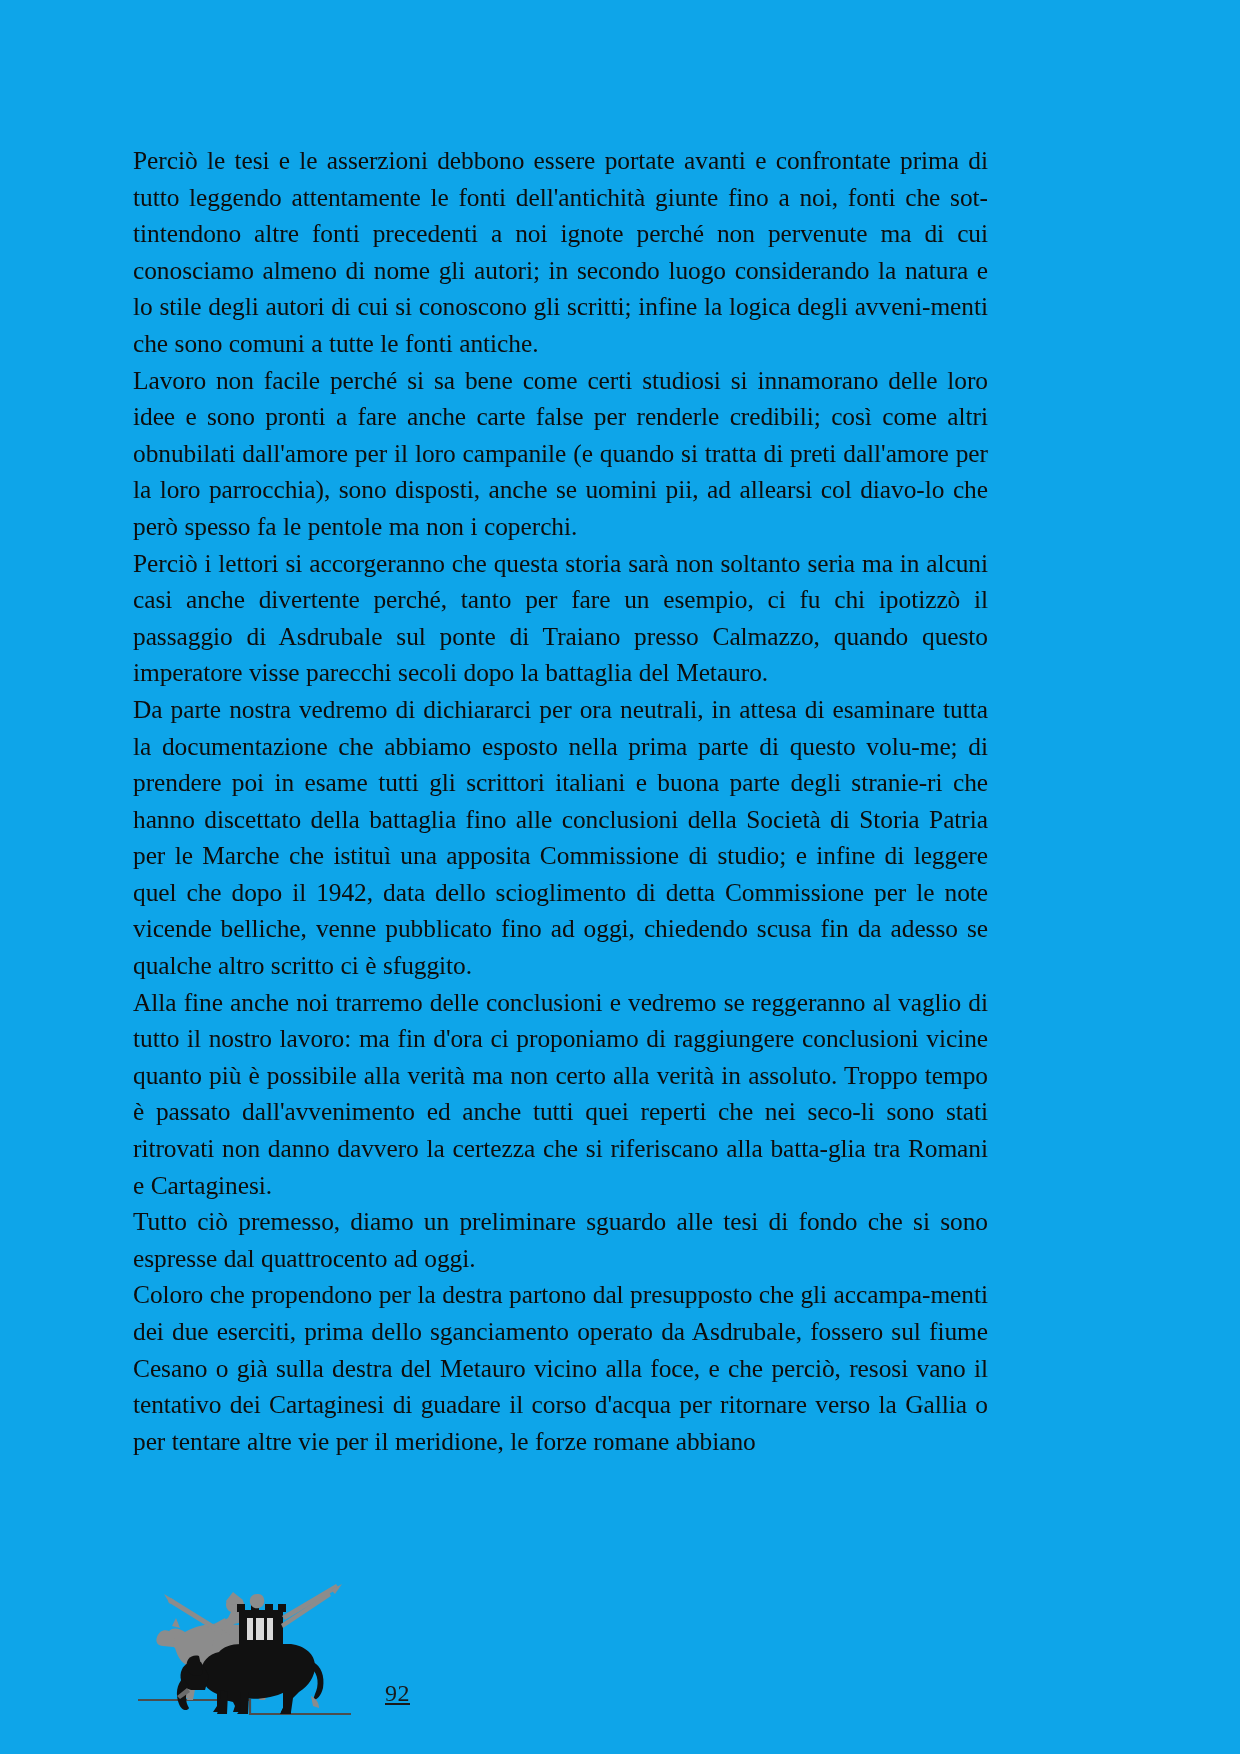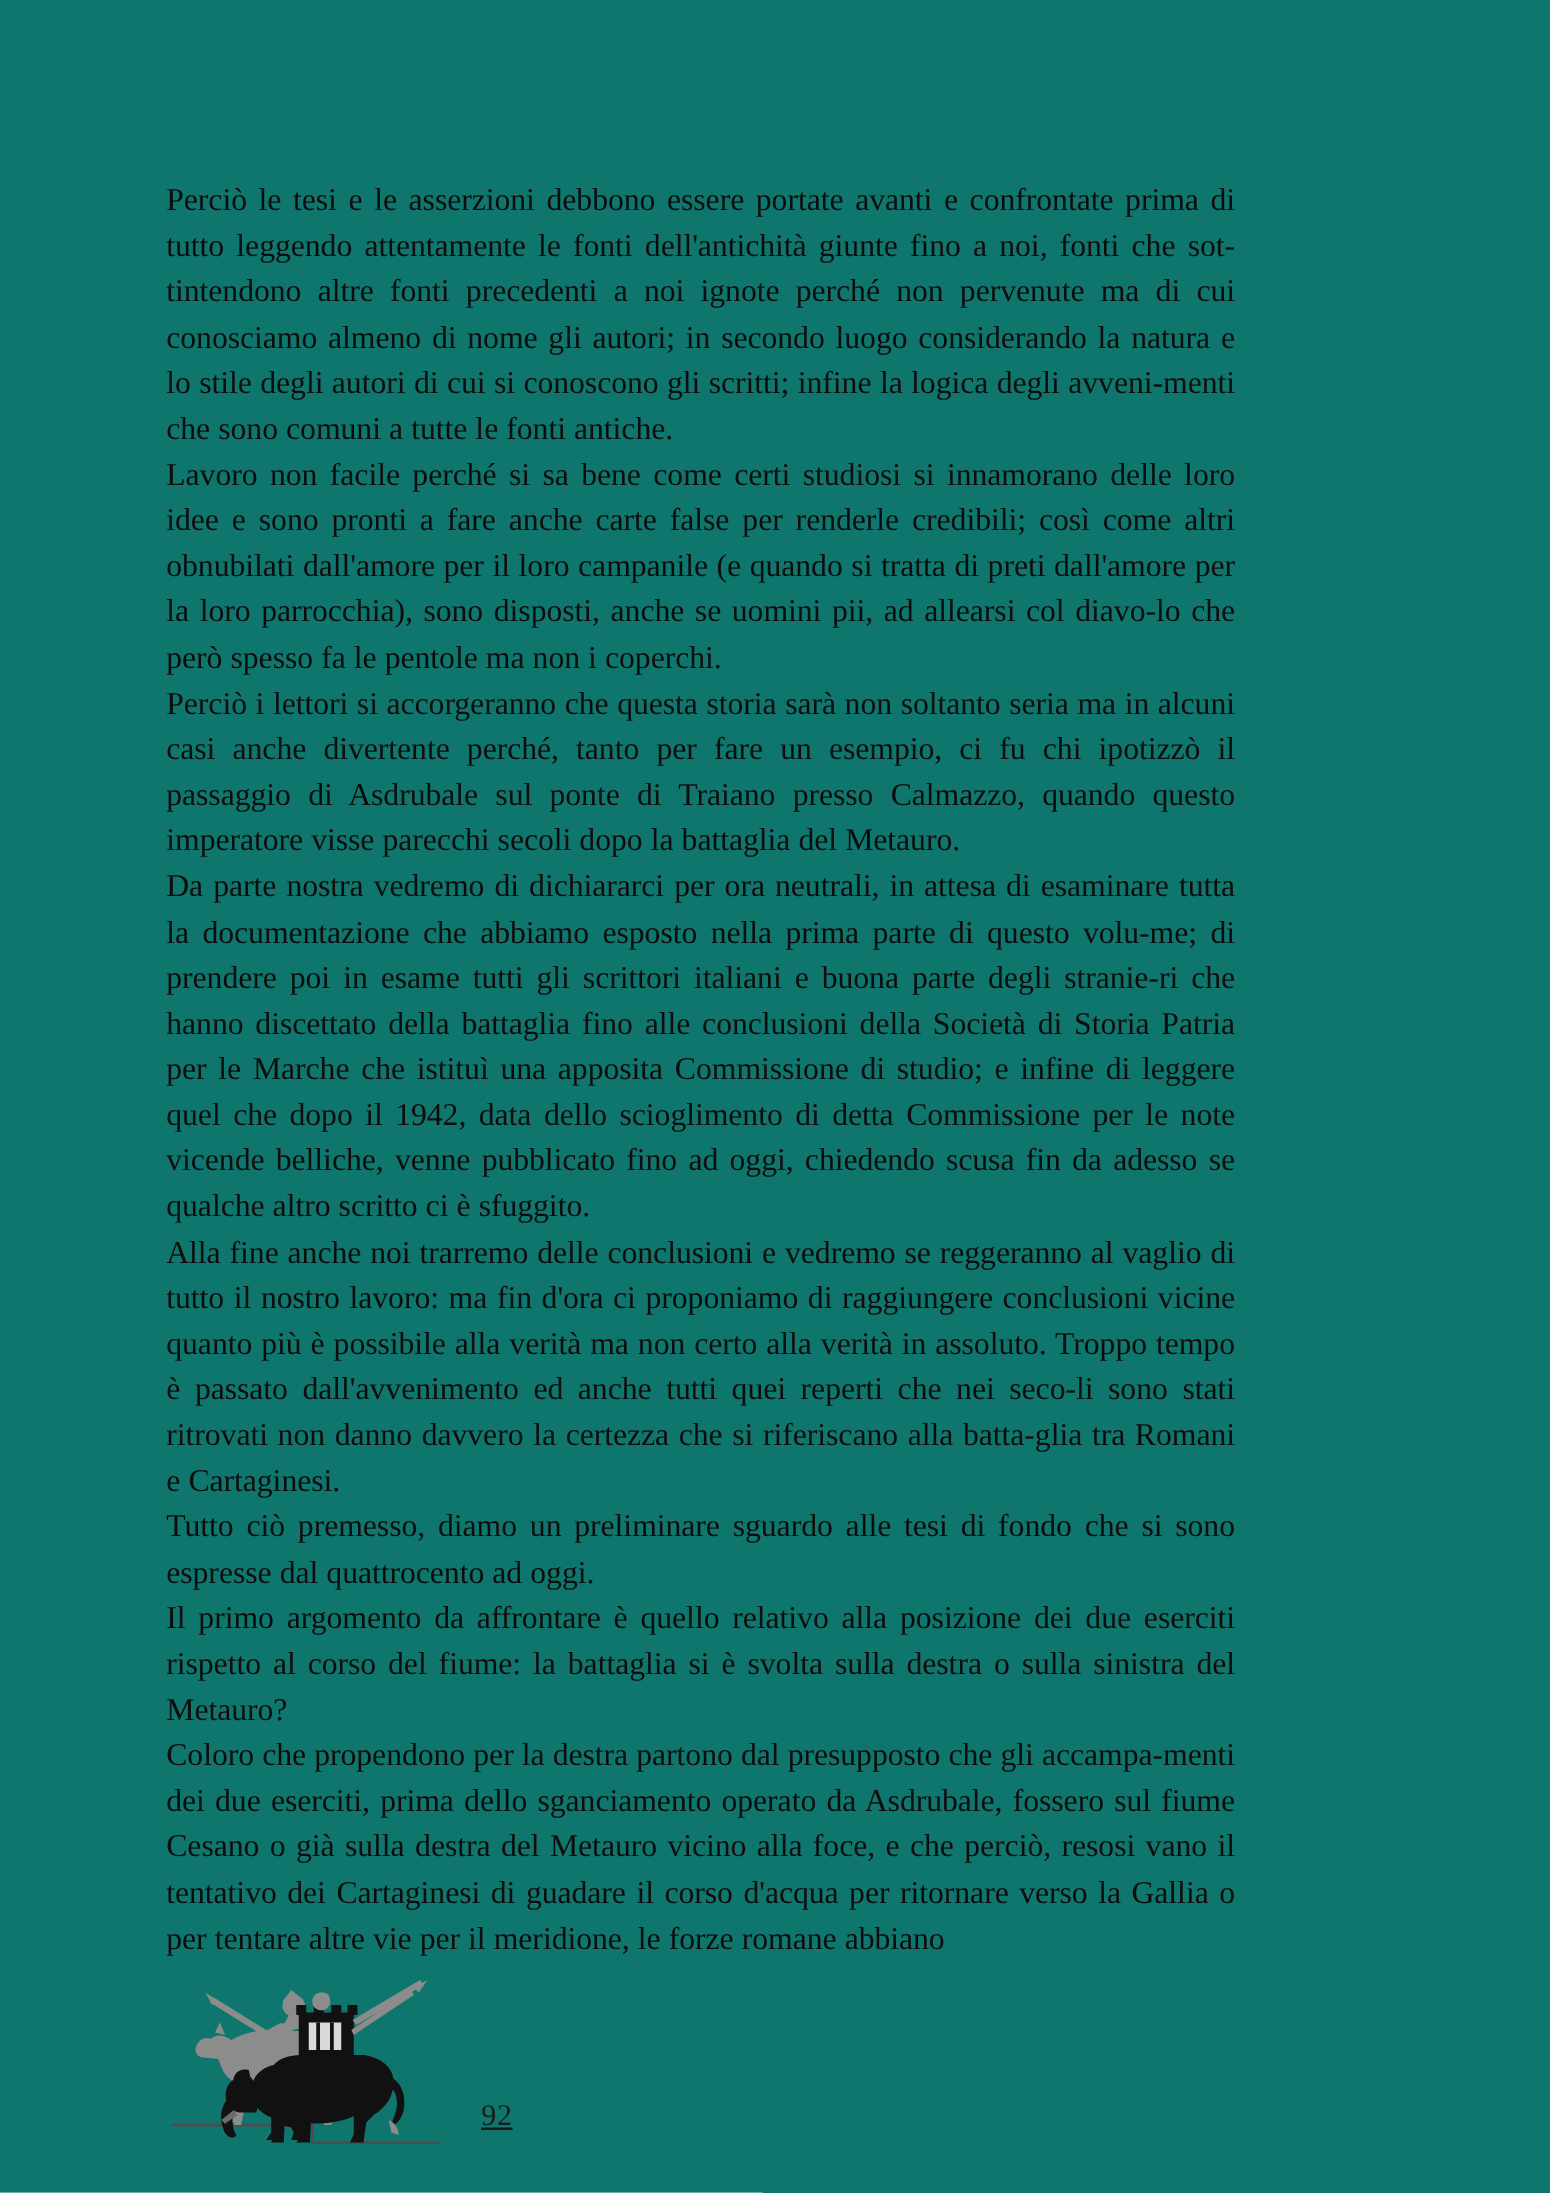--- a/index.html
+++ b/index.html
@@ -13,21 +13,21 @@
     height: 1754px;
     position: relative;
     overflow: hidden;
     font-family: "Liberation Serif", "DejaVu Serif", serif;
     color: #0d0d0d;
   }
 
   .page {
     position: absolute;
     inset: 0;
-    background: #0f766e;
+    background: #0ea5e9;
   }
 
   .text-block {
     position: absolute;
     left: 133px;
     top: 142px;
     width: 855px;
   }
 
   p.para {
@@ -78,21 +78,20 @@
 
 <div class="page">
 
   <div class="text-block">
     <p class="para">Perciò le tesi e le asserzioni debbono essere portate avanti e confrontate prima di tutto leggendo attentamente le fonti dell'antichità giunte fino a noi, fonti che sot-tintendono altre fonti precedenti a noi ignote perché non pervenute ma di cui conosciamo almeno di nome gli autori; in secondo luogo considerando la natura e lo stile degli autori di cui si conoscono gli scritti; infine la logica degli avveni-menti che sono comuni a tutte le fonti antiche.</p>
     <p class="para">Lavoro non facile perché si sa bene come certi studiosi si innamorano delle loro idee e sono pronti a fare anche carte false per renderle credibili; così come altri obnubilati dall'amore per il loro campanile (e quando si tratta di preti dall'amore per la loro parrocchia), sono disposti, anche se uomini pii, ad allearsi col diavo-lo che però spesso fa le pentole ma non i coperchi.</p>
     <p class="para">Perciò i lettori si accorgeranno che questa storia sarà non soltanto seria ma in alcuni casi anche divertente perché, tanto per fare un esempio, ci fu chi ipotizzò il passaggio di Asdrubale sul ponte di Traiano presso Calmazzo, quando questo imperatore visse parecchi secoli dopo la battaglia del Metauro.</p>
     <p class="para">Da parte nostra vedremo di dichiararci per ora neutrali, in attesa di esaminare tutta la documentazione che abbiamo esposto nella prima parte di questo volu-me; di prendere poi in esame tutti gli scrittori italiani e buona parte degli stranie-ri che hanno discettato della battaglia fino alle conclusioni della Società di Storia Patria per le Marche che istituì una apposita Commissione di studio; e infine di leggere quel che dopo il 1942, data dello scioglimento di detta Commissione per le note vicende belliche, venne pubblicato fino ad oggi, chiedendo scusa fin da adesso se qualche altro scritto ci è sfuggito.</p>
     <p class="para">Alla fine anche noi trarremo delle conclusioni e vedremo se reggeranno al vaglio di tutto il nostro lavoro: ma fin d'ora ci proponiamo di raggiungere conclusioni vicine quanto più è possibile alla verità ma non certo alla verità in assoluto. Troppo tempo è passato dall'avvenimento ed anche tutti quei reperti che nei seco-li sono stati ritrovati non danno davvero la certezza che si riferiscano alla batta-glia tra Romani e Cartaginesi.</p>
     <p class="para">Tutto ciò premesso, diamo un preliminare sguardo alle tesi di fondo che si sono espresse dal quattrocento ad oggi.</p>
-    <p class="para">Il primo argomento da affrontare è quello relativo alla posizione dei due eserciti rispetto al corso del fiume: la battaglia si è svolta sulla destra o sulla sinistra del Metauro?</p>
     <p class="para">Coloro che propendono per la destra partono dal presupposto che gli accampa-menti dei due eserciti, prima dello sganciamento operato da Asdrubale, fossero sul fiume Cesano o già sulla destra del Metauro vicino alla foce, e che perciò, resosi vano il tentativo dei Cartaginesi di guadare il corso d'acqua per ritornare verso la Gallia o per tentare altre vie per il meridione, le forze romane abbiano</p>
   </div>
 
   <div class="footer">
 
     <div class="emblem">
       <svg viewBox="0 0 250 140" width="250" height="140" aria-hidden="true">
 
         <g>
           <path d="M5 120 L117 120 L117 134 L218 134" fill="none" stroke="#4d4d4d" stroke-width="2.2"></path>

